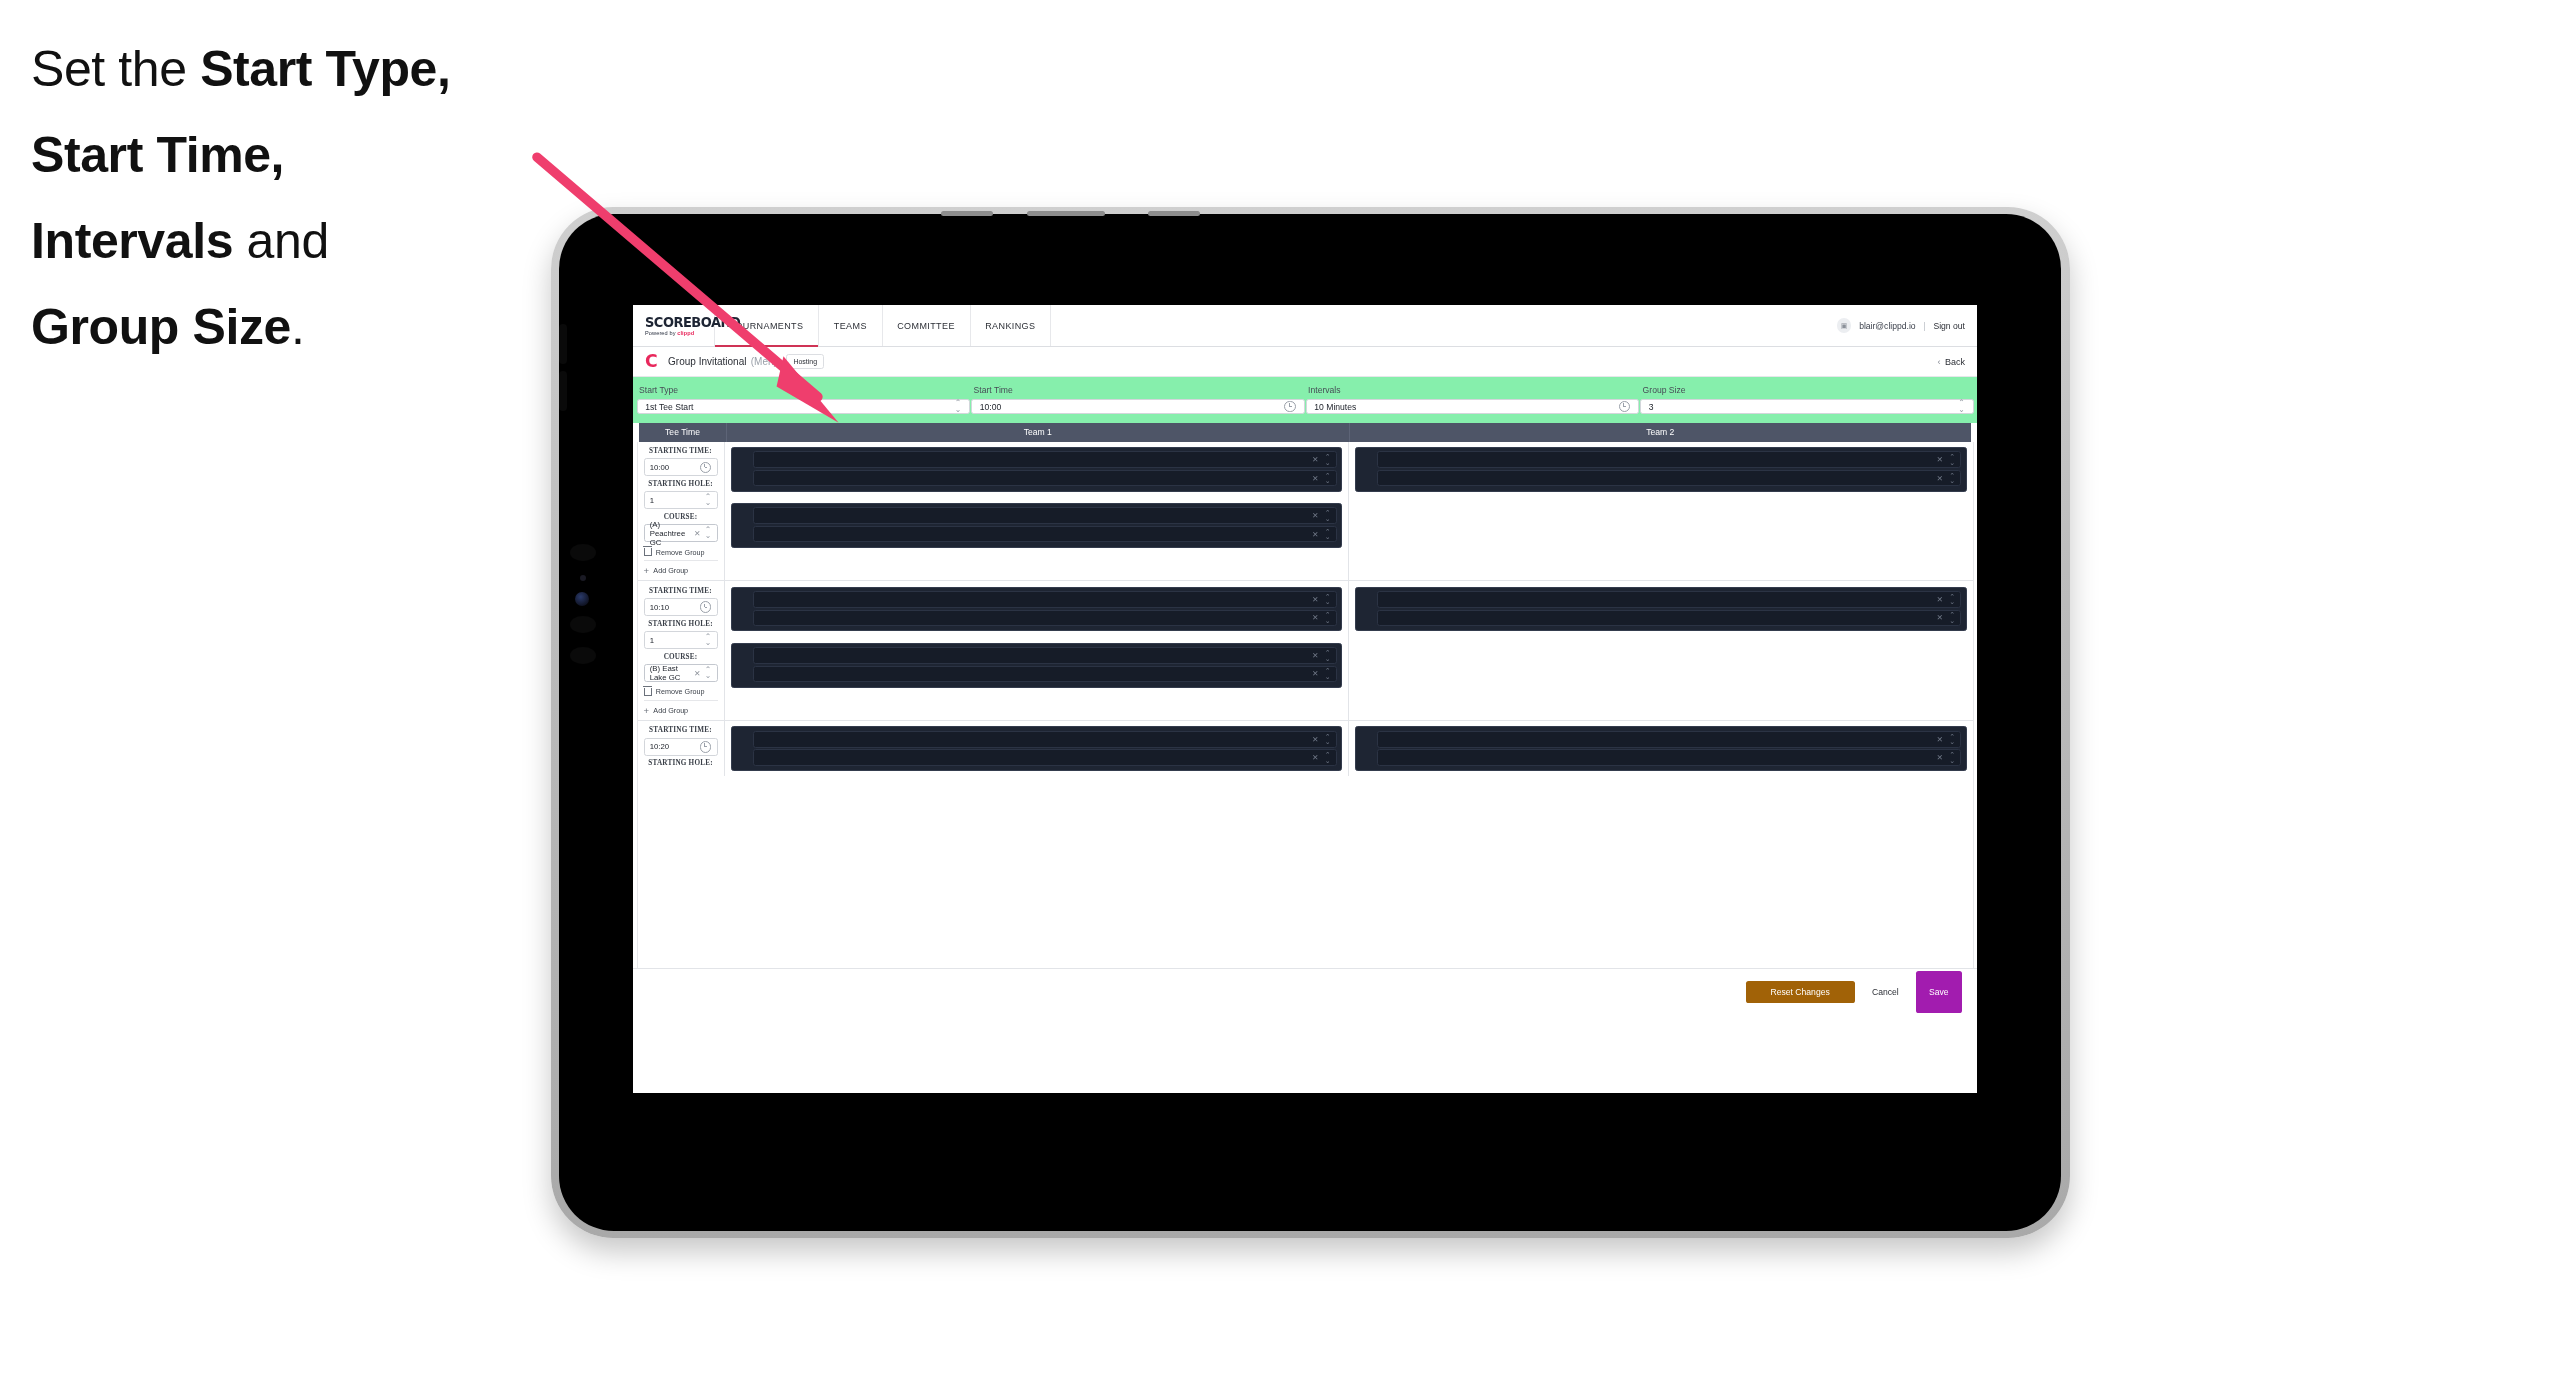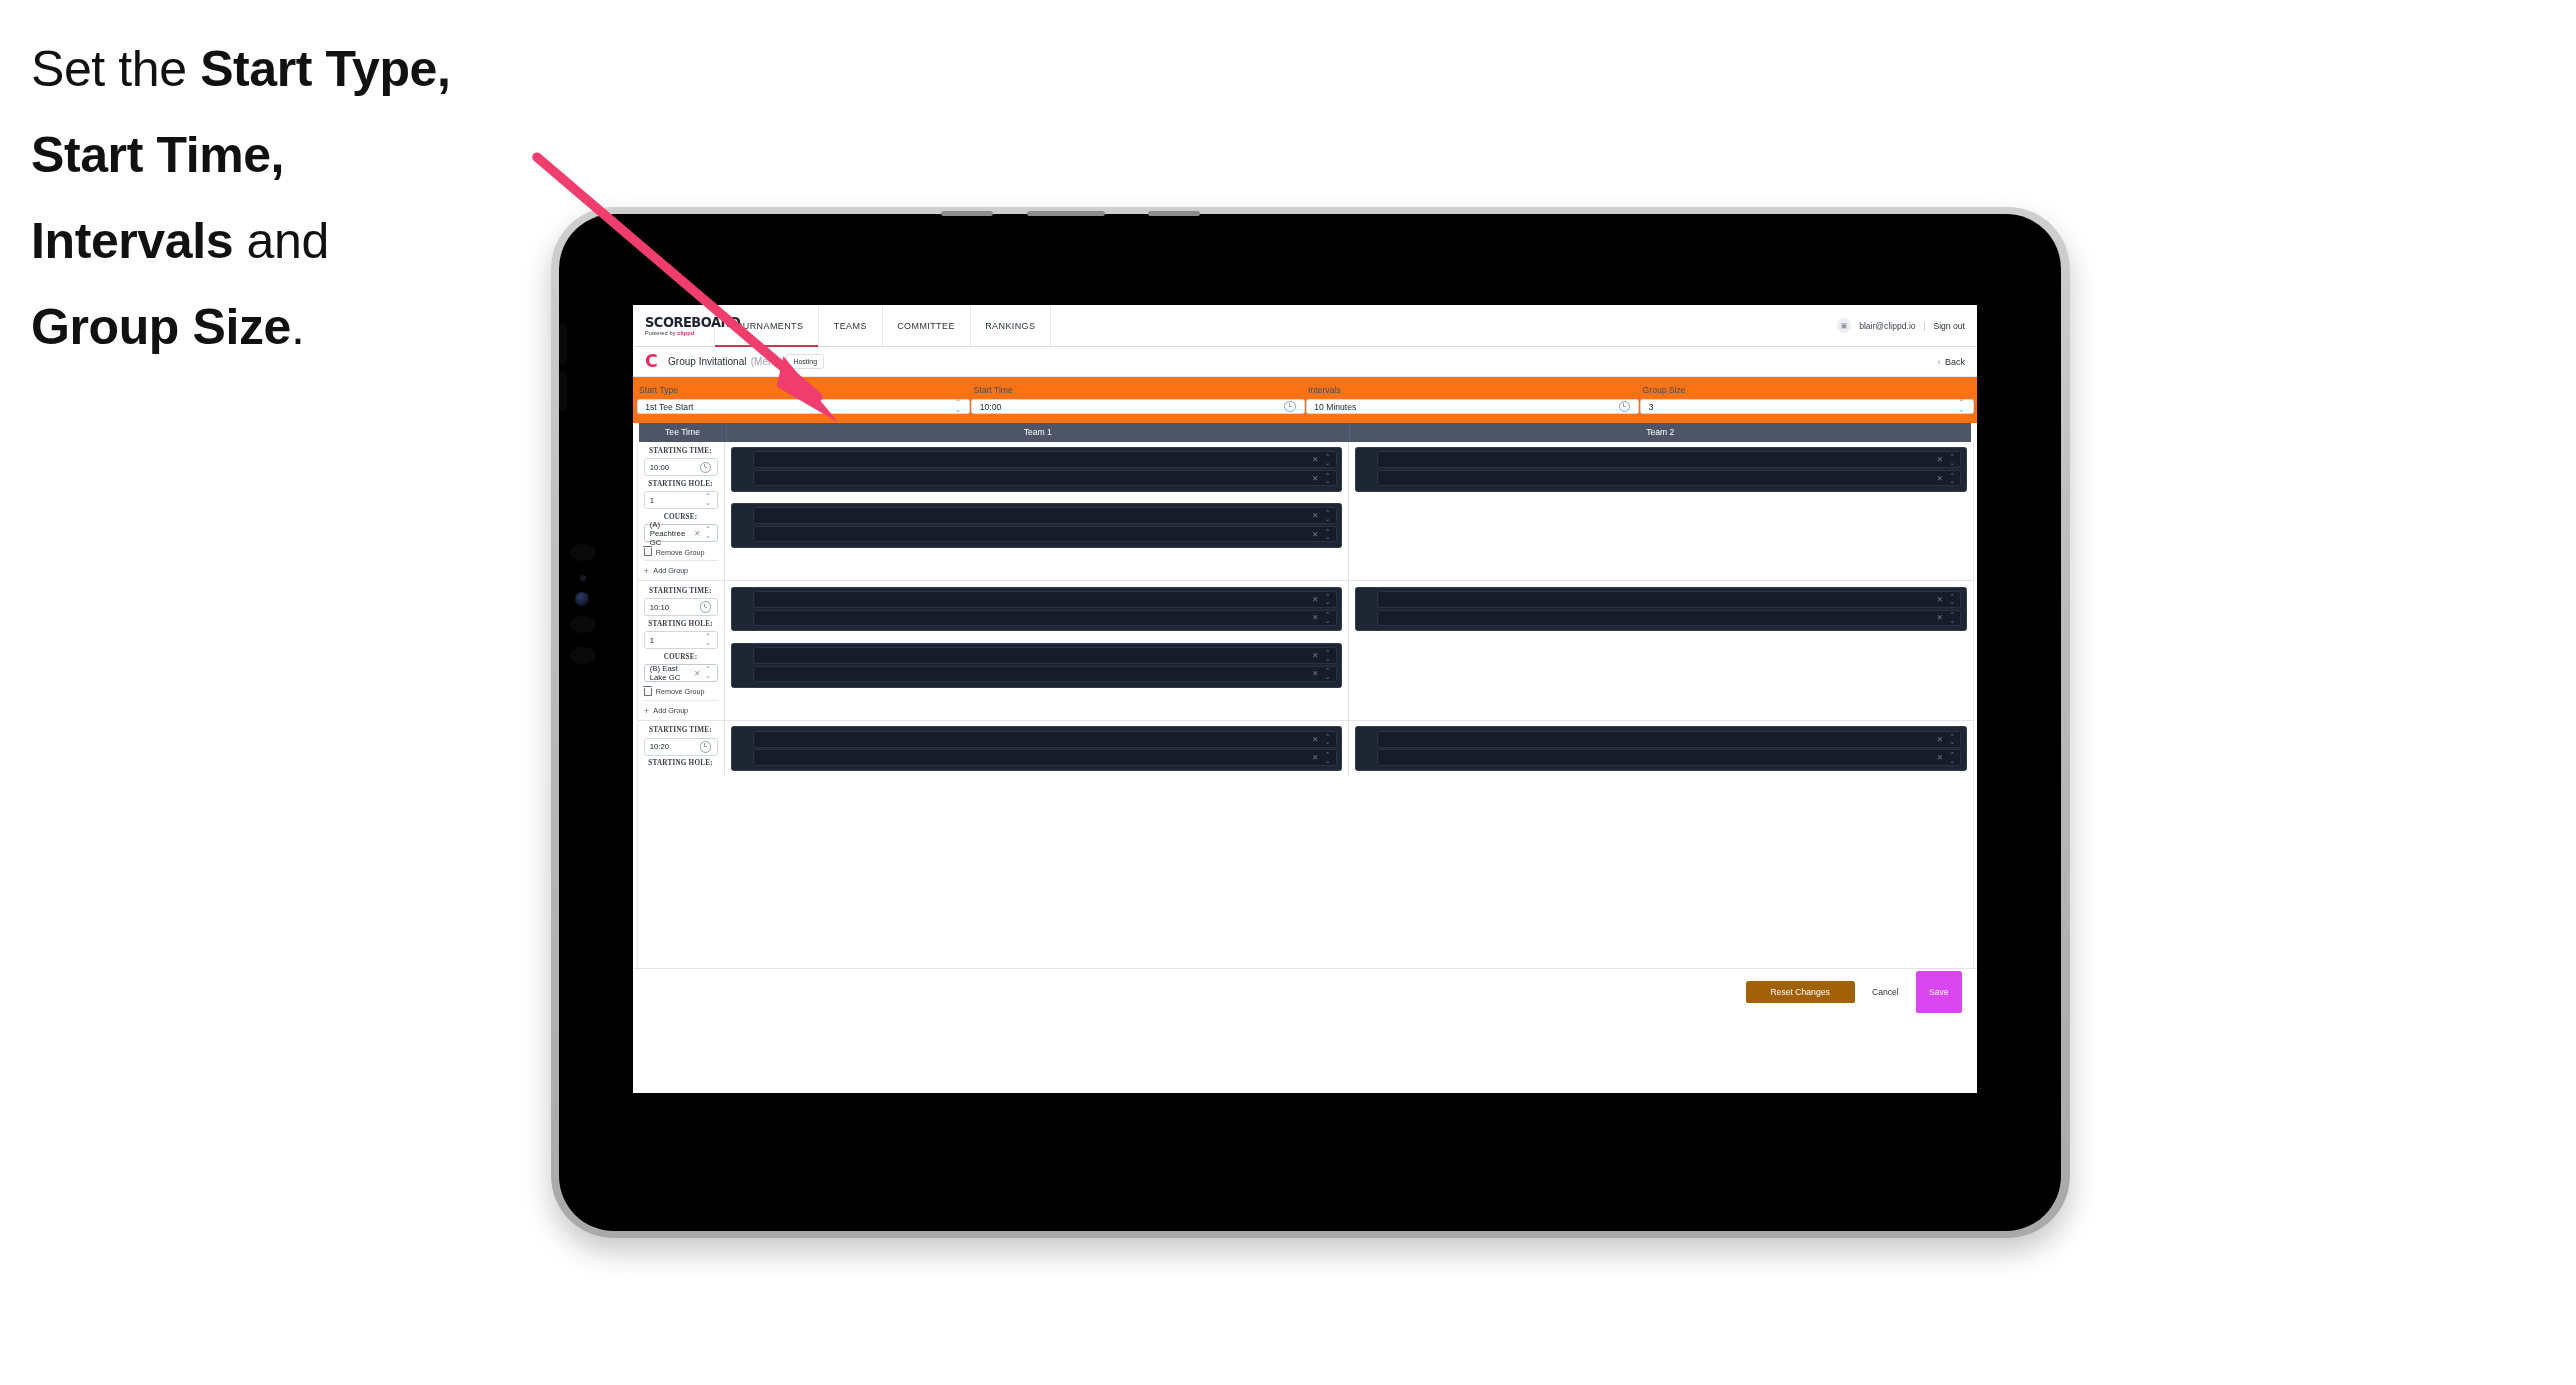--- a/index.html
+++ b/index.html
@@ -188,21 +188,21 @@
     font-size:9px;color:#2c2f36;
     cursor:pointer;
   }
   .backbtn .chev{color:#8b9099;font-size:9.5px;}
 
   
   .settings{
     display:flex;
     padding:7.8px 3.5px 8.6px 3.5px;
     gap:1px;
-    background:#f97316;
+    background:#86efac;
   }
   .field{flex:1;display:flex;flex-direction:column;gap:4.3px;}
   .field-label{font-size:8.6px;color:#474c56;padding-left:2.6px;}
   .field-box{
     height:15px;
     border:0.9px solid #d3d6db;
     border-radius:2.6px;
     background:#fff;
     display:flex;align-items:center;
     padding:0 7.8px;
@@ -341,21 +341,21 @@
     background:#fff;
   }
   .btn{
     font-size:8.6px;
     border-radius:2.6px;
     cursor:pointer;
     display:flex;align-items:center;justify-content:center;
   }
   .btn-reset{background:#a16207;color:#fff;padding:6px 25px;}
   .btn-cancel{background:transparent;color:#2c2f36;padding:6px 5.2px;}
-  .btn-save{background:#d946ef;color:#fff;padding:16px 13px;}
+  .btn-save{background:#a21caf;color:#fff;padding:16px 13px;}
 </style>
 </head>
 <body>
 
 <div class="caption">
   <span>Set the </span><b>Start Type,</b><br>
   <b>Start Time,</b><br>
   <b>Intervals</b><span> and</span><br>
   <b>Group Size</b><span>.</span>
 </div>

